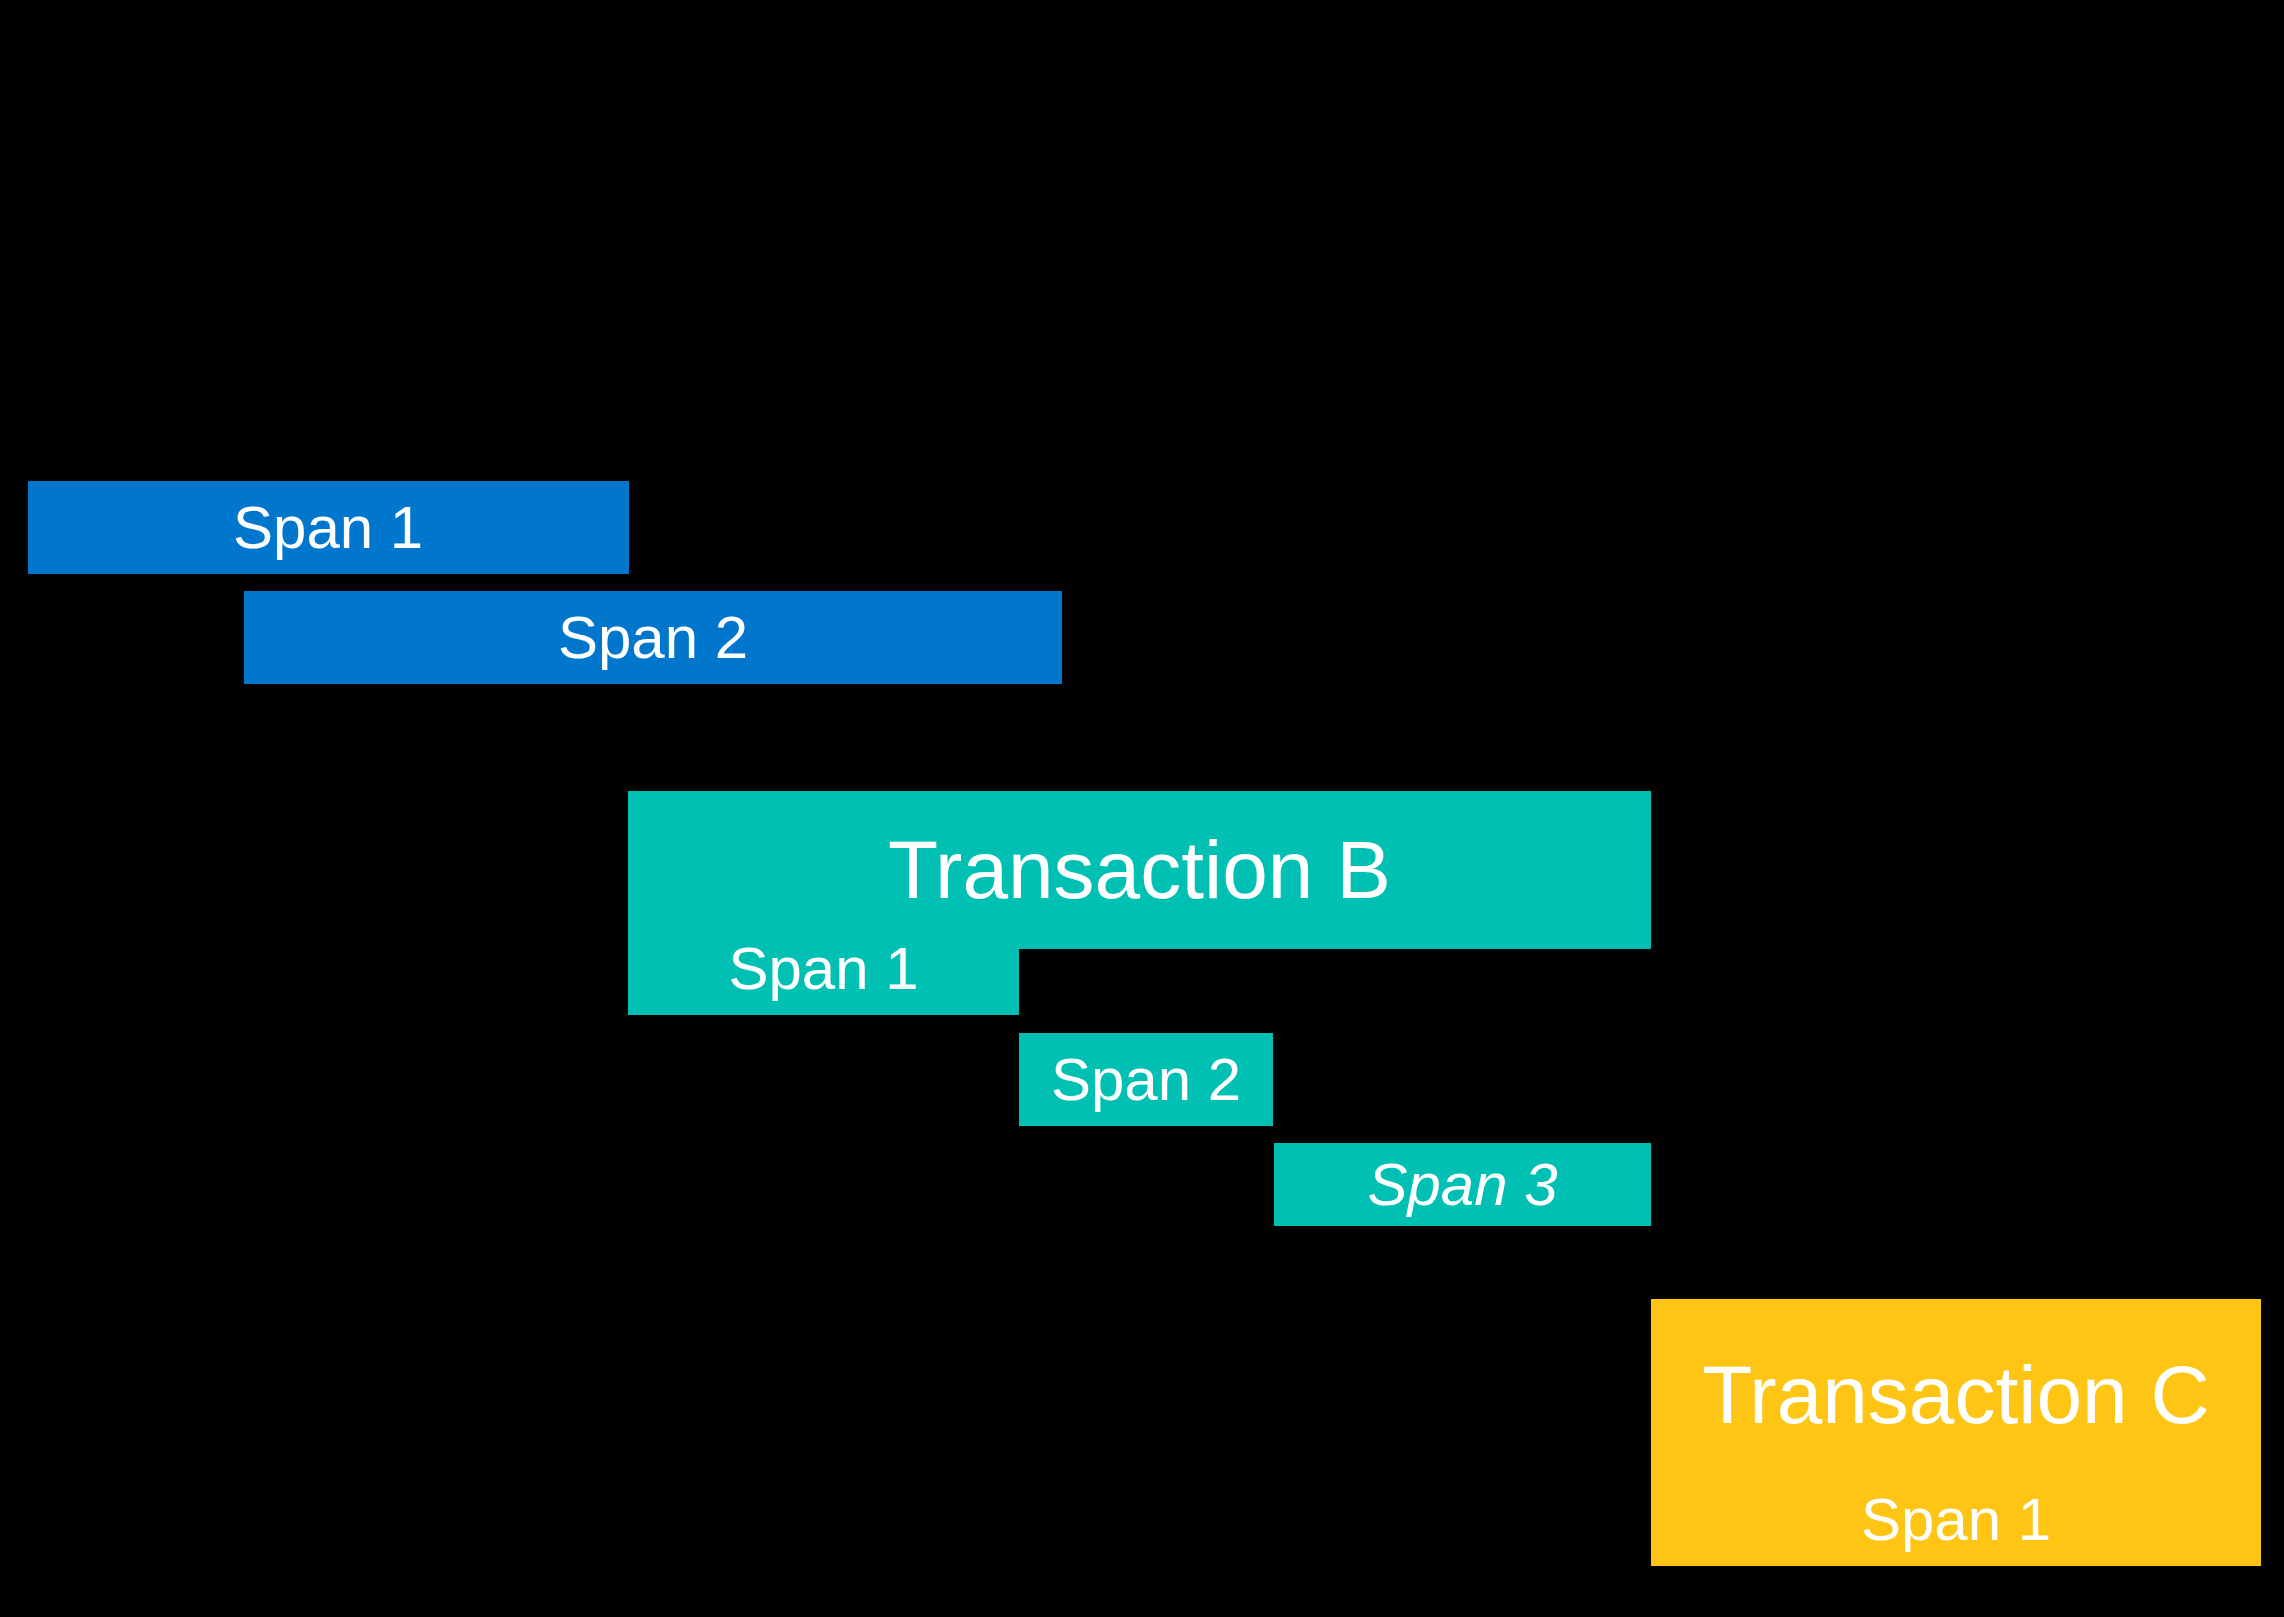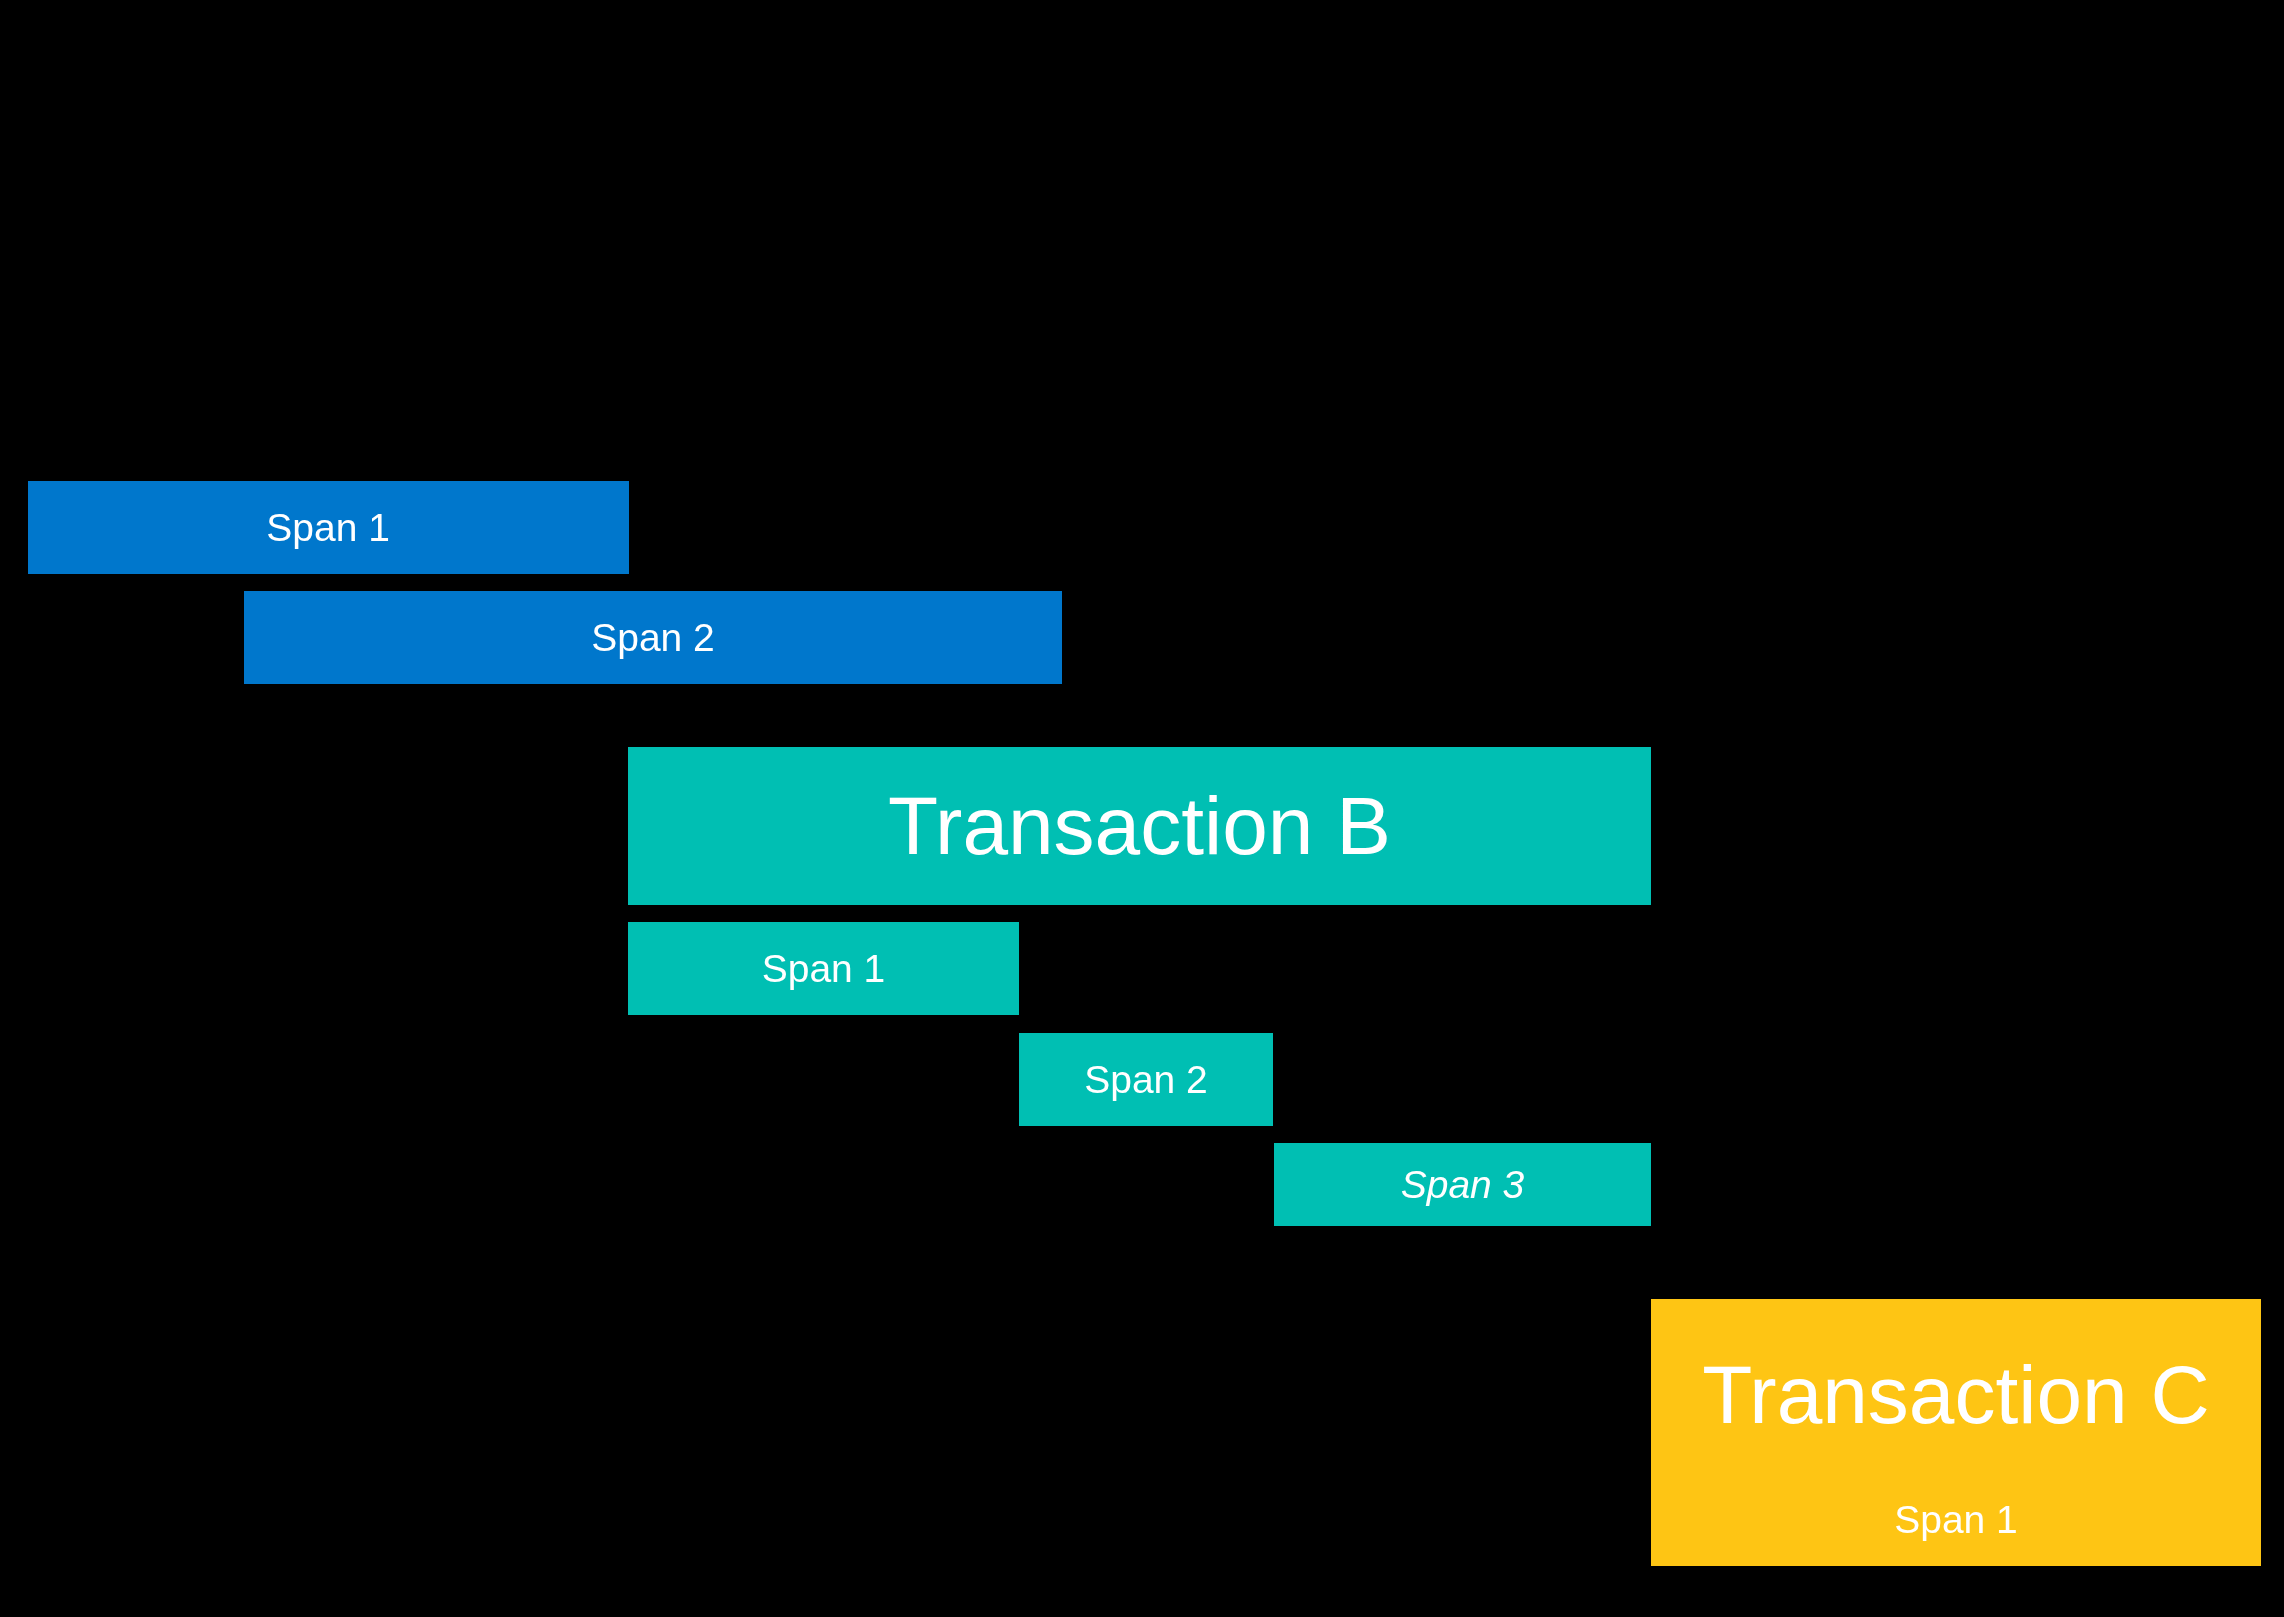--- a/index.html
+++ b/index.html
@@ -23,21 +23,21 @@
     box-sizing: border-box;
   }
   .bar .label {
     color: #FFFFFF;
     font-weight: 500;
     line-height: 1;
     white-space: nowrap;
     letter-spacing: 0;
   }
   .bar.header .label { font-size: 82px; }
-  .bar.span-bar .label { font-size: 39px; }
+  .bar.span-bar .label { font-size: 60px; }
 
   
   #trace-bar   { left: 27.6px;   top: 52px;   width: 2233px; height: 187px; }
   #txa-bar     { left: 27.6px;   top: 306px;  width: 1034px; height: 158px; }
   #txa-span1   { left: 27.6px;   top: 481px;  width: 601px;  height: 93px; }
   #txa-span2   { left: 244px;  top: 591px;  width: 818px; height: 93px; }
   #txb-bar     { left: 628px;  top: 747px;  width: 1023px; height: 158px; }
   #txb-span1   { left: 628px;  top: 922px; width: 391px;  height: 93px; }
   #txb-span2   { left: 1019px; top: 1033px; width: 254px;  height: 93px; }
   #txb-span3   { left: 1274px; top: 1143px; width: 377px;  height: 83px; font-style: italic; }
@@ -52,21 +52,21 @@
 
 
   <div class="bar span-bar" id="txa-span1" style="background-color: rgb(0, 119, 204);">
     <span class="label">Span 1</span>
   </div>
 
   <div class="bar span-bar" id="txa-span2" style="background-color: rgb(0, 119, 204);">
     <span class="label">Span 2</span>
   </div>
 
-  <div class="bar header" id="txb-bar" style="background-color: rgb(0, 191, 179);">
+  <div class="bar header" id="txb-bar" style="background-color: rgb(0, 191, 179); margin-top: 44px;">
     <span class="label">Transaction B</span>
   </div>
 
   <div class="bar span-bar" id="txb-span1" style="background-color: rgb(0, 191, 179);">
     <span class="label">Span 1</span>
   </div>
 
   <div class="bar span-bar" id="txb-span2" style="background-color: rgb(0, 191, 179);">
     <span class="label">Span 2</span>
   </div>

